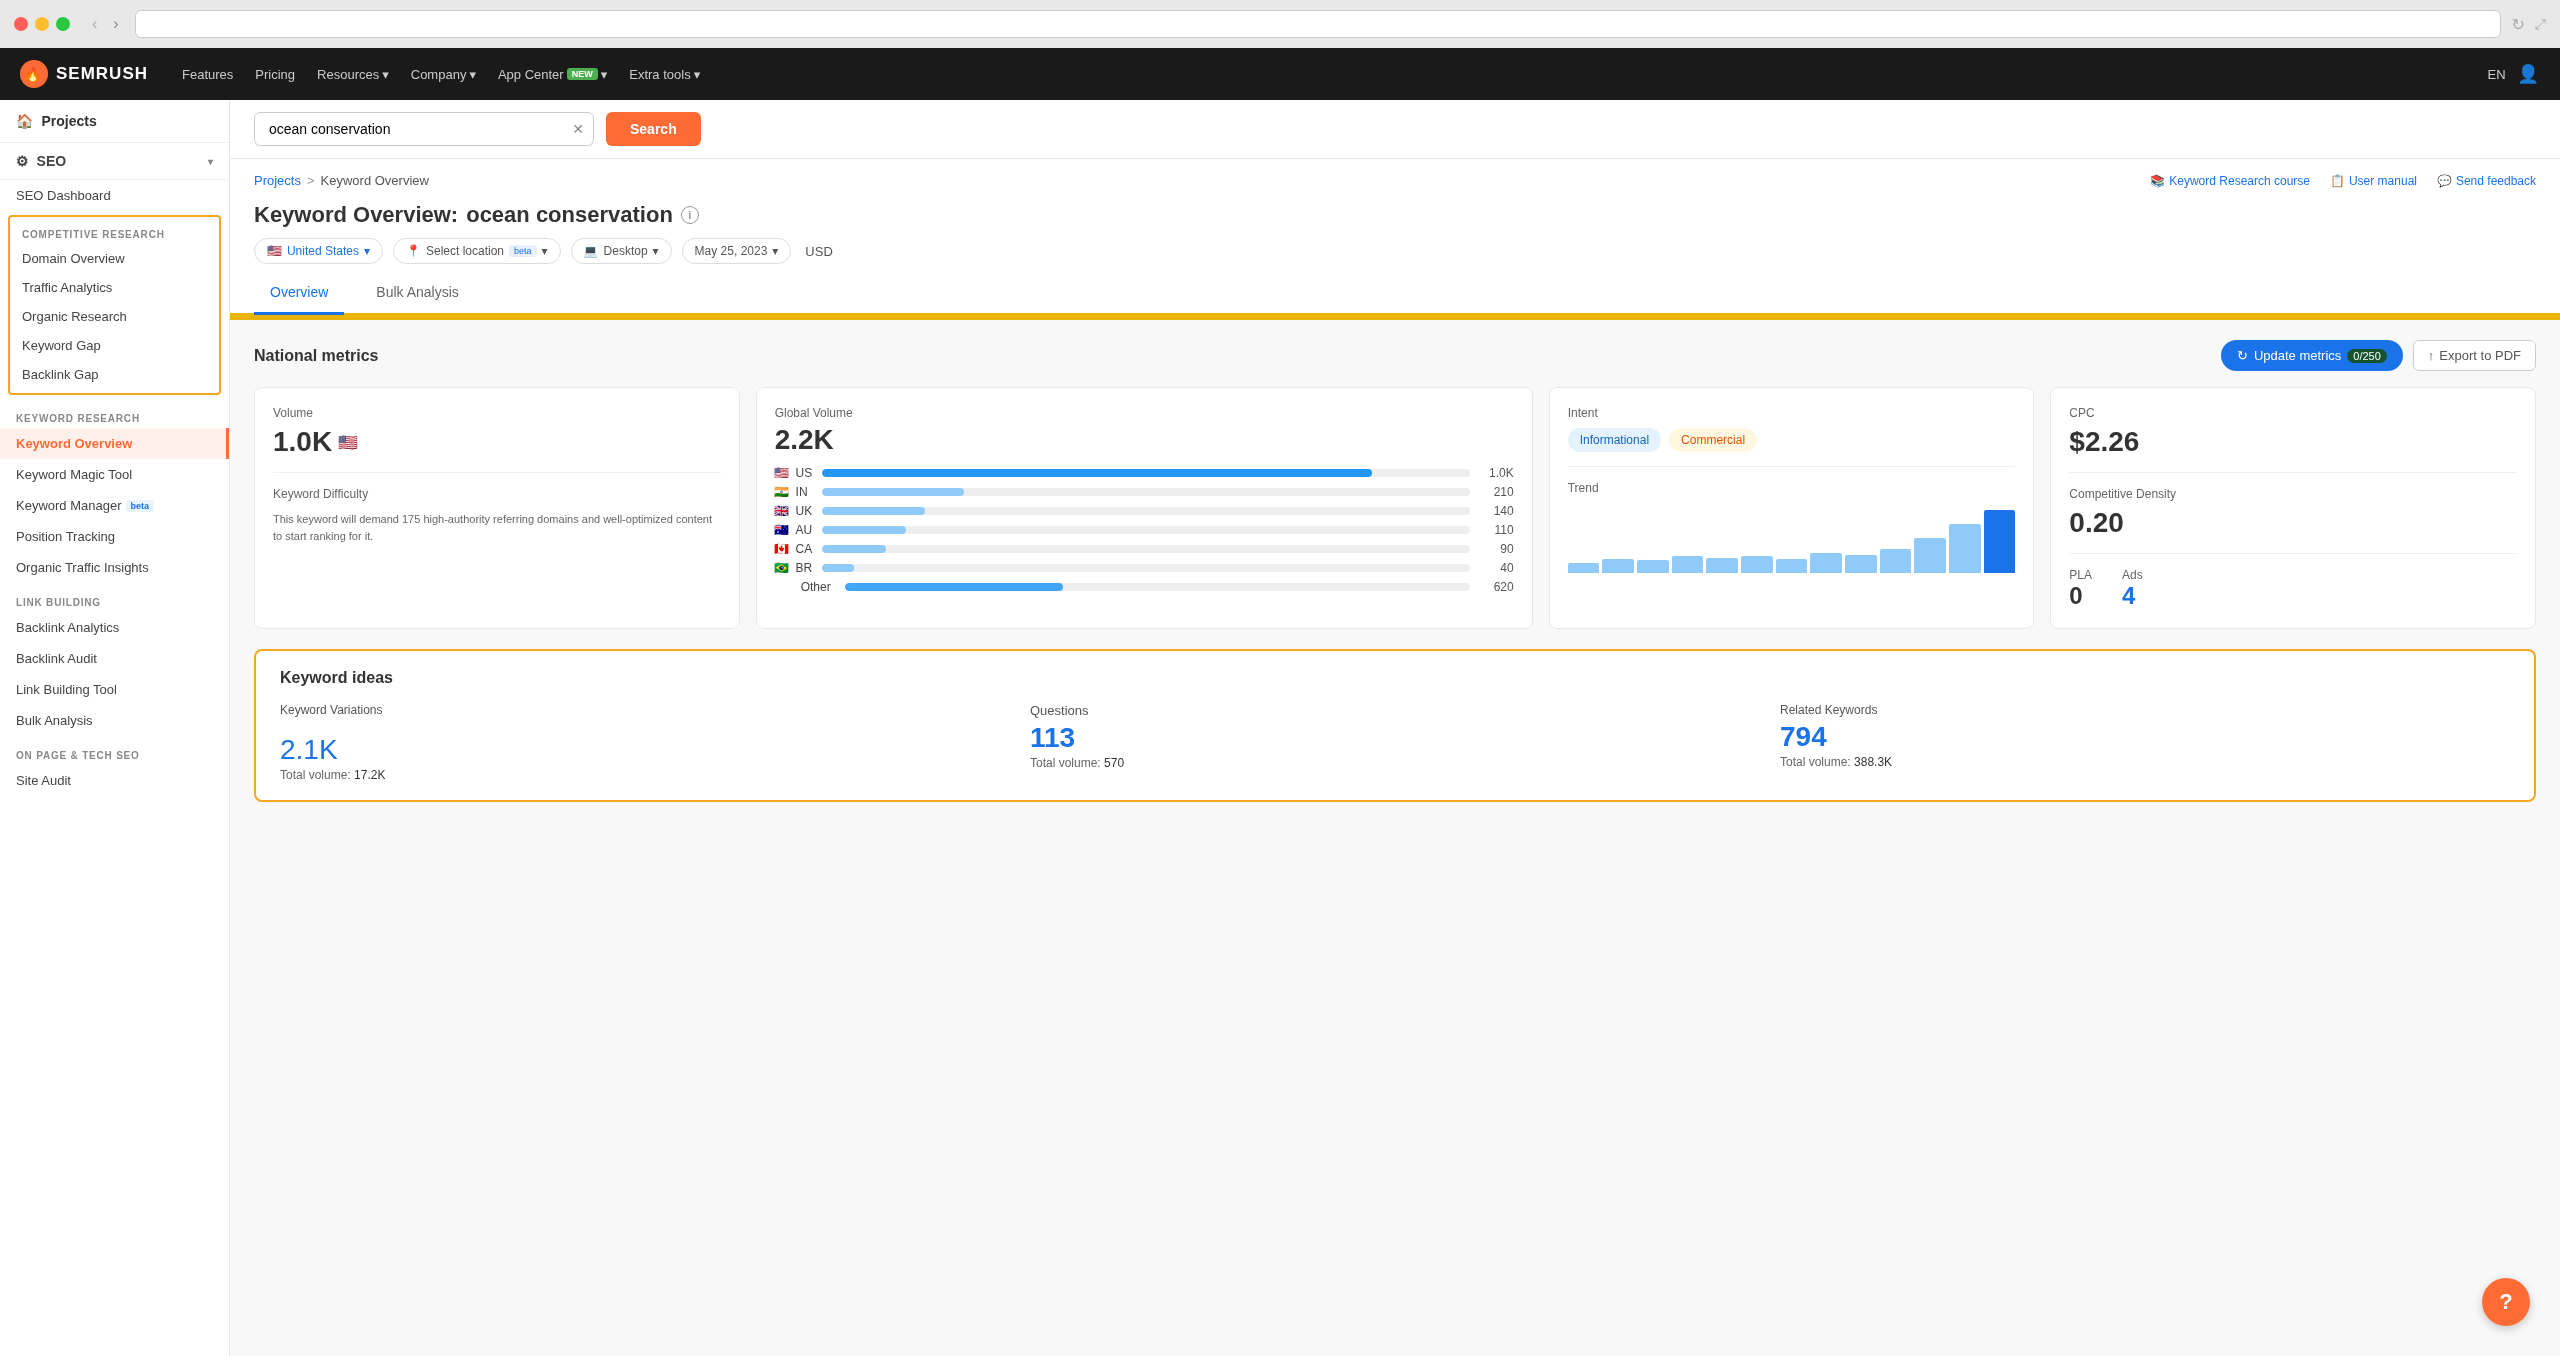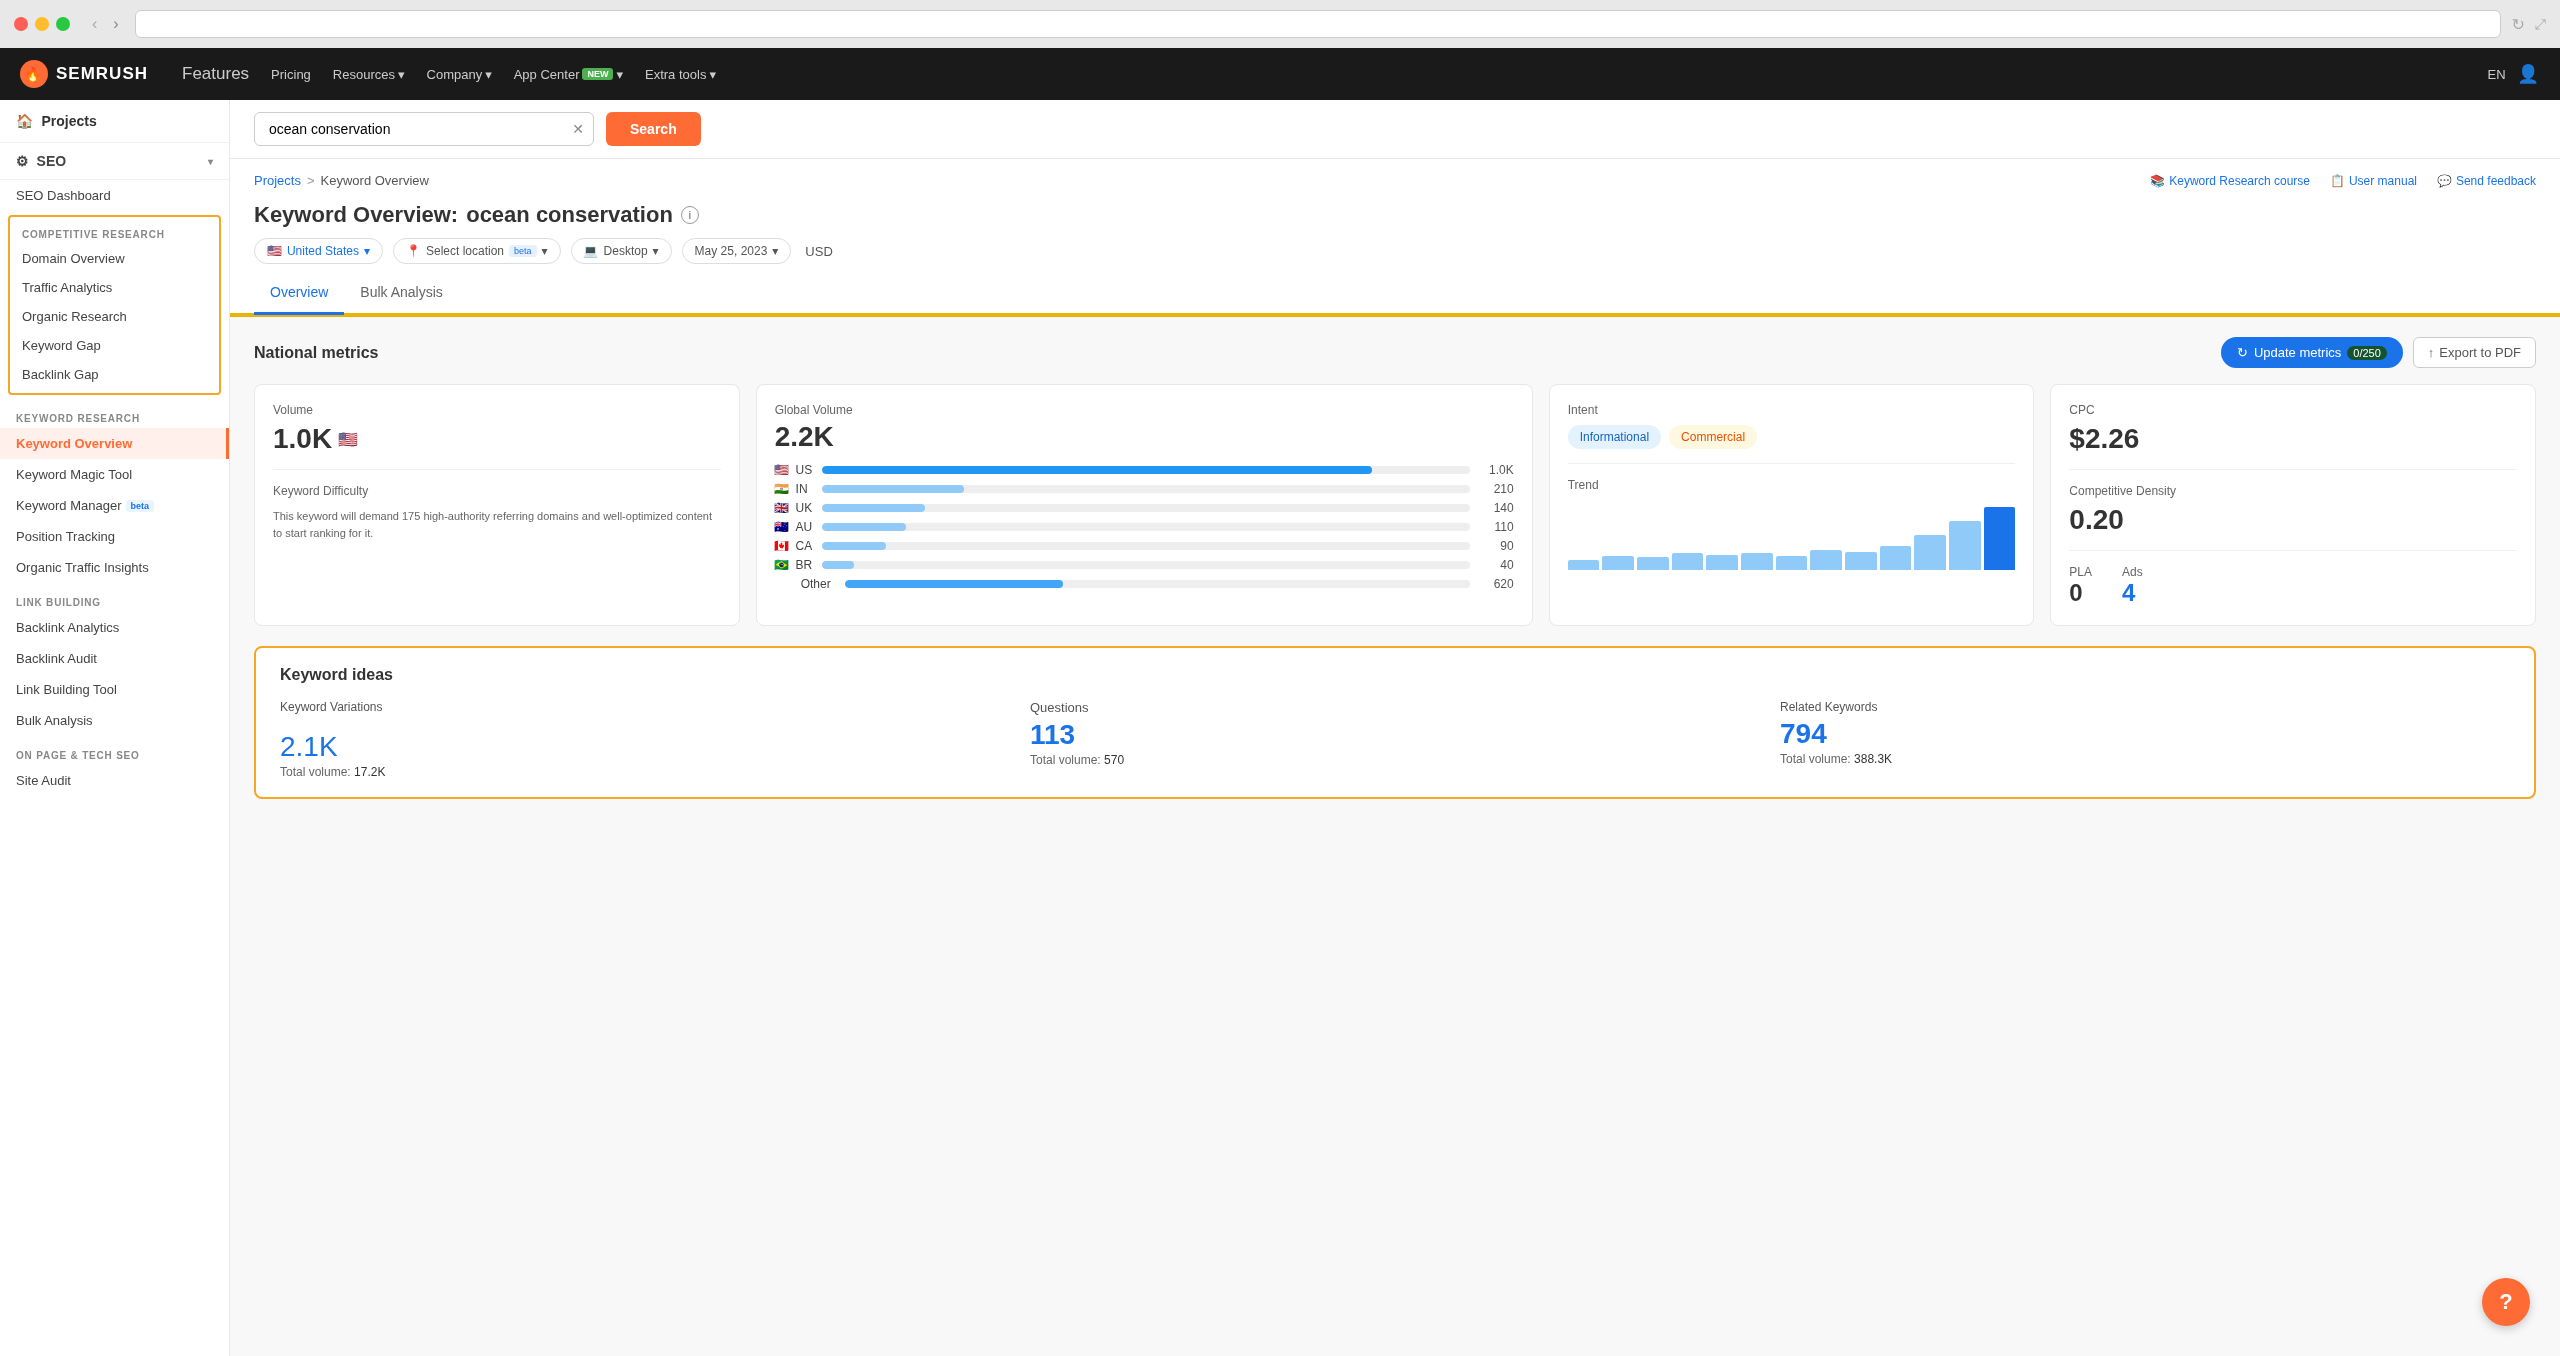--- a/index.html
+++ b/index.html
@@ -22,21 +22,21 @@
   <div style="color:#aaa;font-size:16px;cursor:pointer;">↻</div>
   <div style="color:#aaa;font-size:14px;cursor:pointer;">⤢</div>
 </div>
 
 <div style="background:#1a1a1a;display:flex;align-items:center;padding:0 20px;height:52px;">
   <div style="display:flex;align-items:center;gap:8px;color:white;font-weight:700;font-size:17px;letter-spacing:1px;margin-right:24px;">
     <div style="width:28px;height:28px;background:#ff6b35;border-radius:50%;display:flex;align-items:center;justify-content:center;color:white;font-size:14px;font-weight:900;">🔥</div>
     <span>SEMRUSH</span>
   </div>
   <div style="display:flex;align-items:center;gap:2px;flex:1;">
-    <span style="color:#ccc;font-size:17px;padding:6px 10px;cursor:pointer;">Features</span>
+    <span style="color:#ccc;font-size:13px;padding:6px 10px;cursor:pointer;">Features</span>
     <span style="color:#ccc;font-size:13px;padding:6px 10px;cursor:pointer;">Pricing</span>
     <span style="color:#ccc;font-size:13px;padding:6px 10px;cursor:pointer;display:flex;align-items:center;gap:3px;"><span>Resources</span> ▾</span>
     <span style="color:#ccc;font-size:13px;padding:6px 10px;cursor:pointer;display:flex;align-items:center;gap:3px;"><span>Company</span> ▾</span>
     <span style="color:#ccc;font-size:13px;padding:6px 10px;cursor:pointer;display:flex;align-items:center;gap:3px;">
       <span>App Center</span>
       <span style="background:#4CAF50;color:white;font-size:9px;font-weight:700;padding:1px 5px;border-radius:3px;">NEW</span>
       ▾
     </span>
     <span style="color:#ccc;font-size:13px;padding:6px 10px;cursor:pointer;display:flex;align-items:center;gap:3px;"><span>Extra tools</span> ▾</span>
   </div>
@@ -142,21 +142,21 @@
           <span>Desktop</span>
           <span>▾</span>
         </button>
         <button style="display:flex;align-items:center;gap:5px;padding:5px 12px;border:1.5px solid #ddd;border-radius:20px;background:white;font-size:12px;color:#555;cursor:pointer;">
           <span>May 25, 2023</span>
           <span>▾</span>
         </button>
         <span style="font-size:13px;color:#555;padding-left:4px;">USD</span>
       </div>
 
-      <div style="padding:0 24px;border-bottom:4px solid #eab308;background:white;display:flex;gap:0;">
+      <div style="padding:0 24px;border-bottom:7px solid #eab308;background:white;display:flex;gap:16px;">
         <div style="padding:12px 16px;font-size:14px;color:#1a73e8;cursor:pointer;border-bottom:3px solid #1a73e8;margin-bottom:-2px;font-weight:500;">Overview</div>
         <div style="padding:12px 16px;font-size:14px;color:#666;cursor:pointer;border-bottom:3px solid transparent;margin-bottom:-2px;">Bulk Analysis</div>
       </div>
 
       <div style="padding:20px 24px;">
         <div style="display:flex;align-items:center;justify-content:space-between;margin-bottom:16px;">
           <h2 style="font-size:16px;font-weight:600;color:#333;">National metrics</h2>
           <div style="display:flex;gap:10px;">
             <button style="background:#1a73e8;color:white;border:none;border-radius:20px;padding:7px 16px;font-size:13px;cursor:pointer;display:flex;align-items:center;gap:6px;">
               <span>↻</span>

